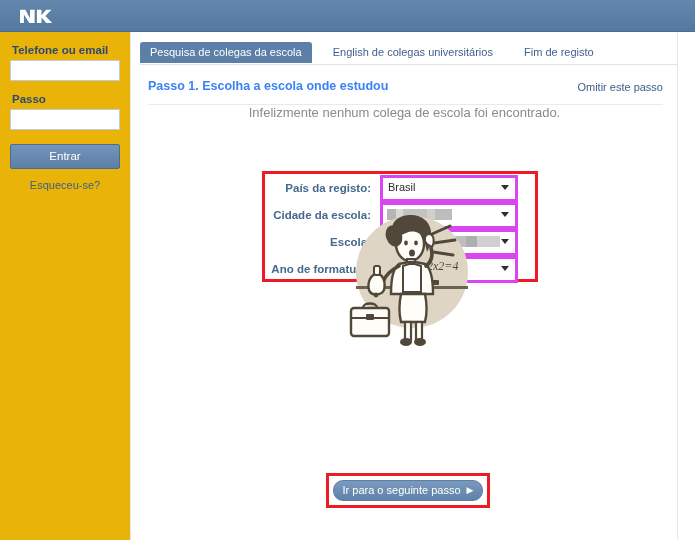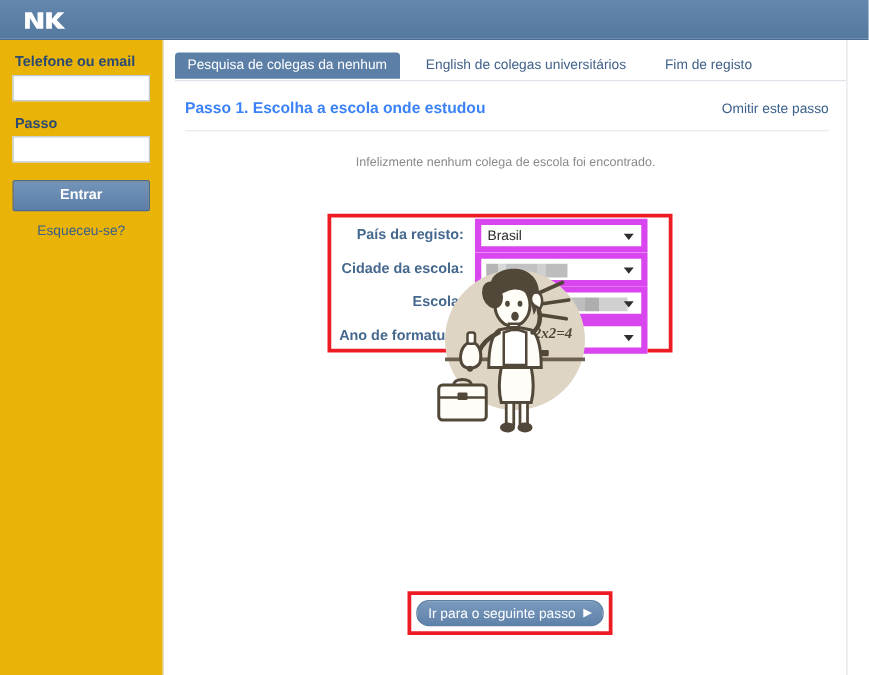--- a/index.html
+++ b/index.html
@@ -84,21 +84,21 @@
     width: 110px;
     height: 25px;
     margin-top: 14px;
     box-sizing: border-box;
     border: 1px solid #4a6b92;
     border-radius: 2px;
     background: linear-gradient(to bottom, #7495ba 0%, #5c7ea8 100%);
     color: #ffffff;
     font-family: "Liberation Sans", sans-serif;
     font-size: 11.5px;
-    font-weight: bold;
+    font-weight: normal;
     cursor: pointer;
     text-align: center;
     line-height: 23px;
     padding: 0;
   }
   .forgot-link {
     display: block;
     text-align: center;
     width: 110px;
     margin-top: 10px;
@@ -164,23 +164,22 @@
     font-size: 11px;
     color: #3b6089;
     text-decoration: none;
     cursor: pointer;
     margin-top: 2px;
   }
 
   .notice {
     clear: both;
     text-align: center;
-    font-size: 10px;
+    font-size: 13px;
     color: #8a8a8a;
-    margin-top: 20px;
   }
 
   
   .form-highlight {
     position: absolute;
     left: 130px; top: 139px;
     width: 276px;
     height: 111px;
     border: 3px solid #ed1c24;
     box-sizing: border-box;
@@ -203,21 +202,21 @@
     font-size: 11.5px;
     font-weight: bold;
     color: #45688e;
     box-sizing: border-box;
     white-space: nowrap;
   }
   .select-box {
     position: relative;
     width: 138px;
     height: 27px;
-    border: 5px solid #d946ef;
+    border: 3px solid #d946ef;
     background: #ffffff;
     box-sizing: border-box;
     cursor: pointer;
   }
   .select-value {
     position: absolute;
     left: 5px; top: 3px;
     font-size: 11px;
     color: #2b2b2b;
     line-height: 13px;
@@ -253,21 +252,20 @@
       #aeaeae 70%, #aeaeae 80%,
       #d0d0d0 80%, #d0d0d0 100%);
   }
 
   
   .illustration {
     position: absolute;
     left: 205px; top: 168px;
     width: 150px;
     height: 155px;
-    font-weight: bold;
   }
 
   
   .next-highlight {
     position: absolute;
     left: 194px; top: 441px;
     width: 164px;
     height: 35px;
     border: 3px solid #ed1c24;
     box-sizing: border-box;
@@ -314,21 +312,21 @@
   <div class="field-label" style="margin-top:12px;">Passo</div>
   <input class="text-input" type="password" value="" style="">
 
   <button class="login-button">Entrar</button>
   <a class="forgot-link">Esqueceu-se?</a>
 </div>
 
 <div class="main">
 
   <div class="tabs">
-    <span class="tab active">Pesquisa de colegas da nenhum</span>
+    <span class="tab active">Pesquisa de colegas da escola</span>
     <span class="tab inactive">English de colegas universitários</span>
     <span class="tab inactive">Fim de registo</span>
   </div>
 
   <div class="step-header">
     <div class="step-title">Passo 1. Escolha a escola onde estudou</div>
     <a class="skip-link">Omitir este passo</a>
   </div>
 
   <div class="notice">Infelizmente nenhum colega de escola foi encontrado.</div>

